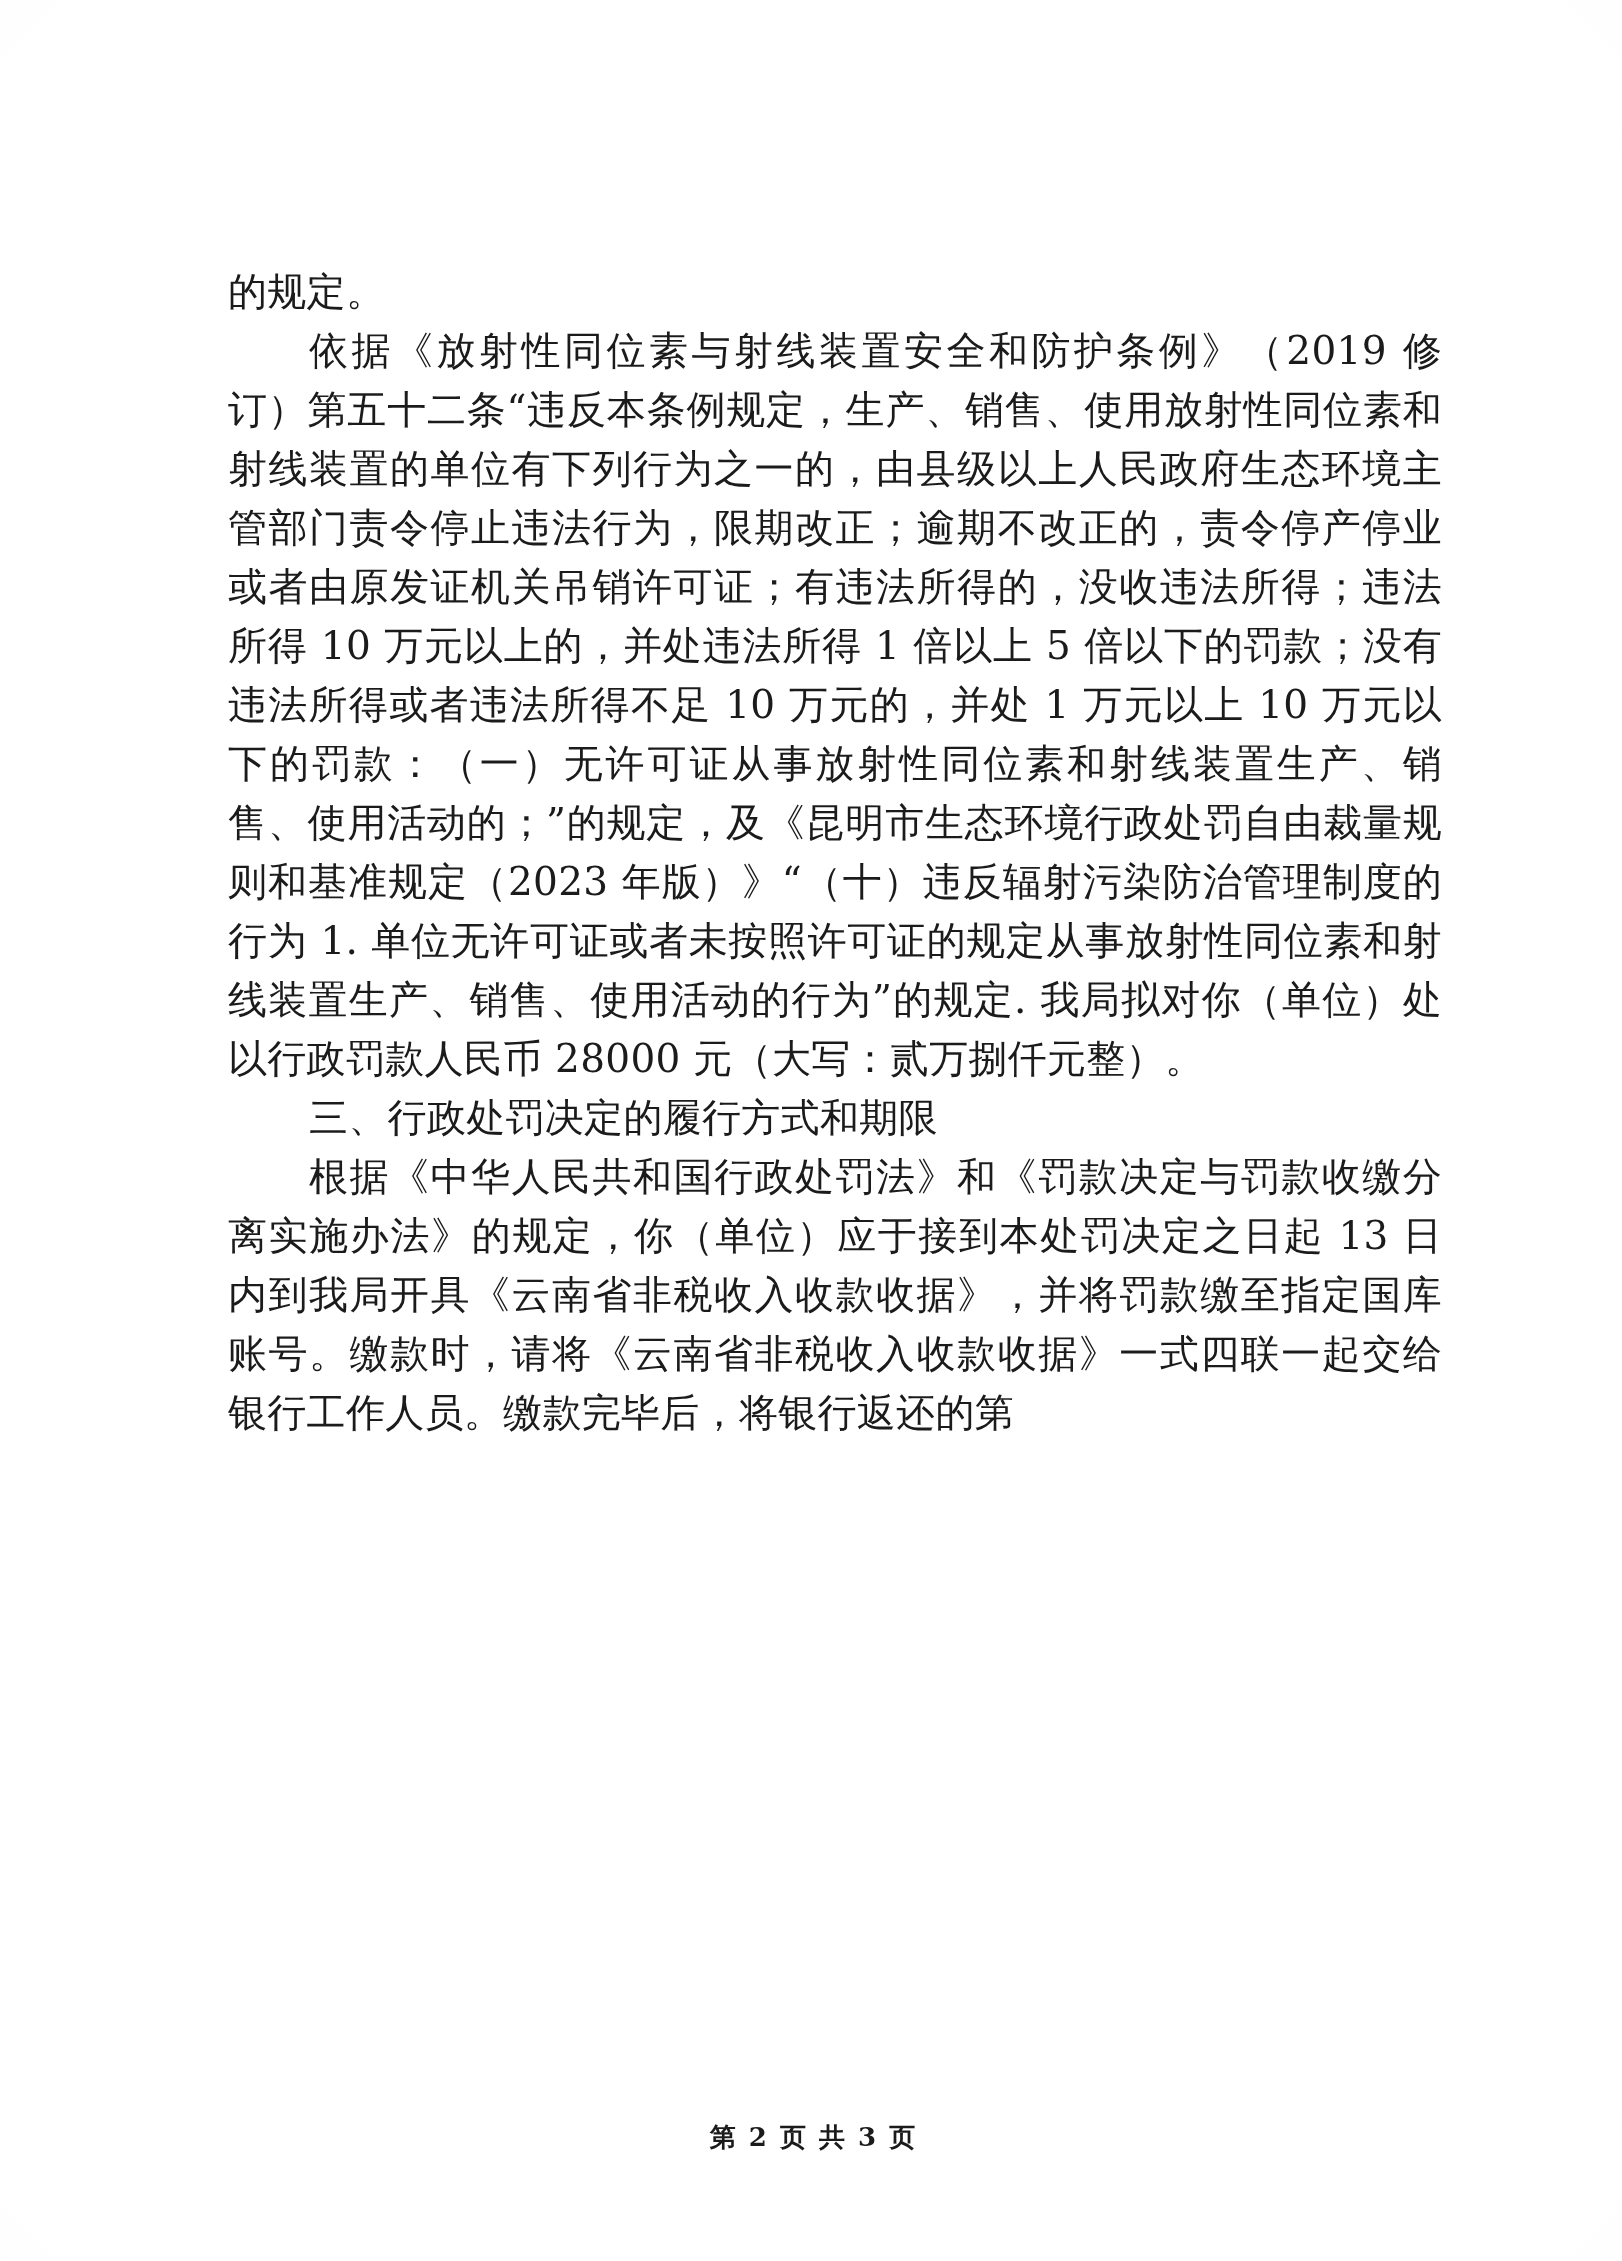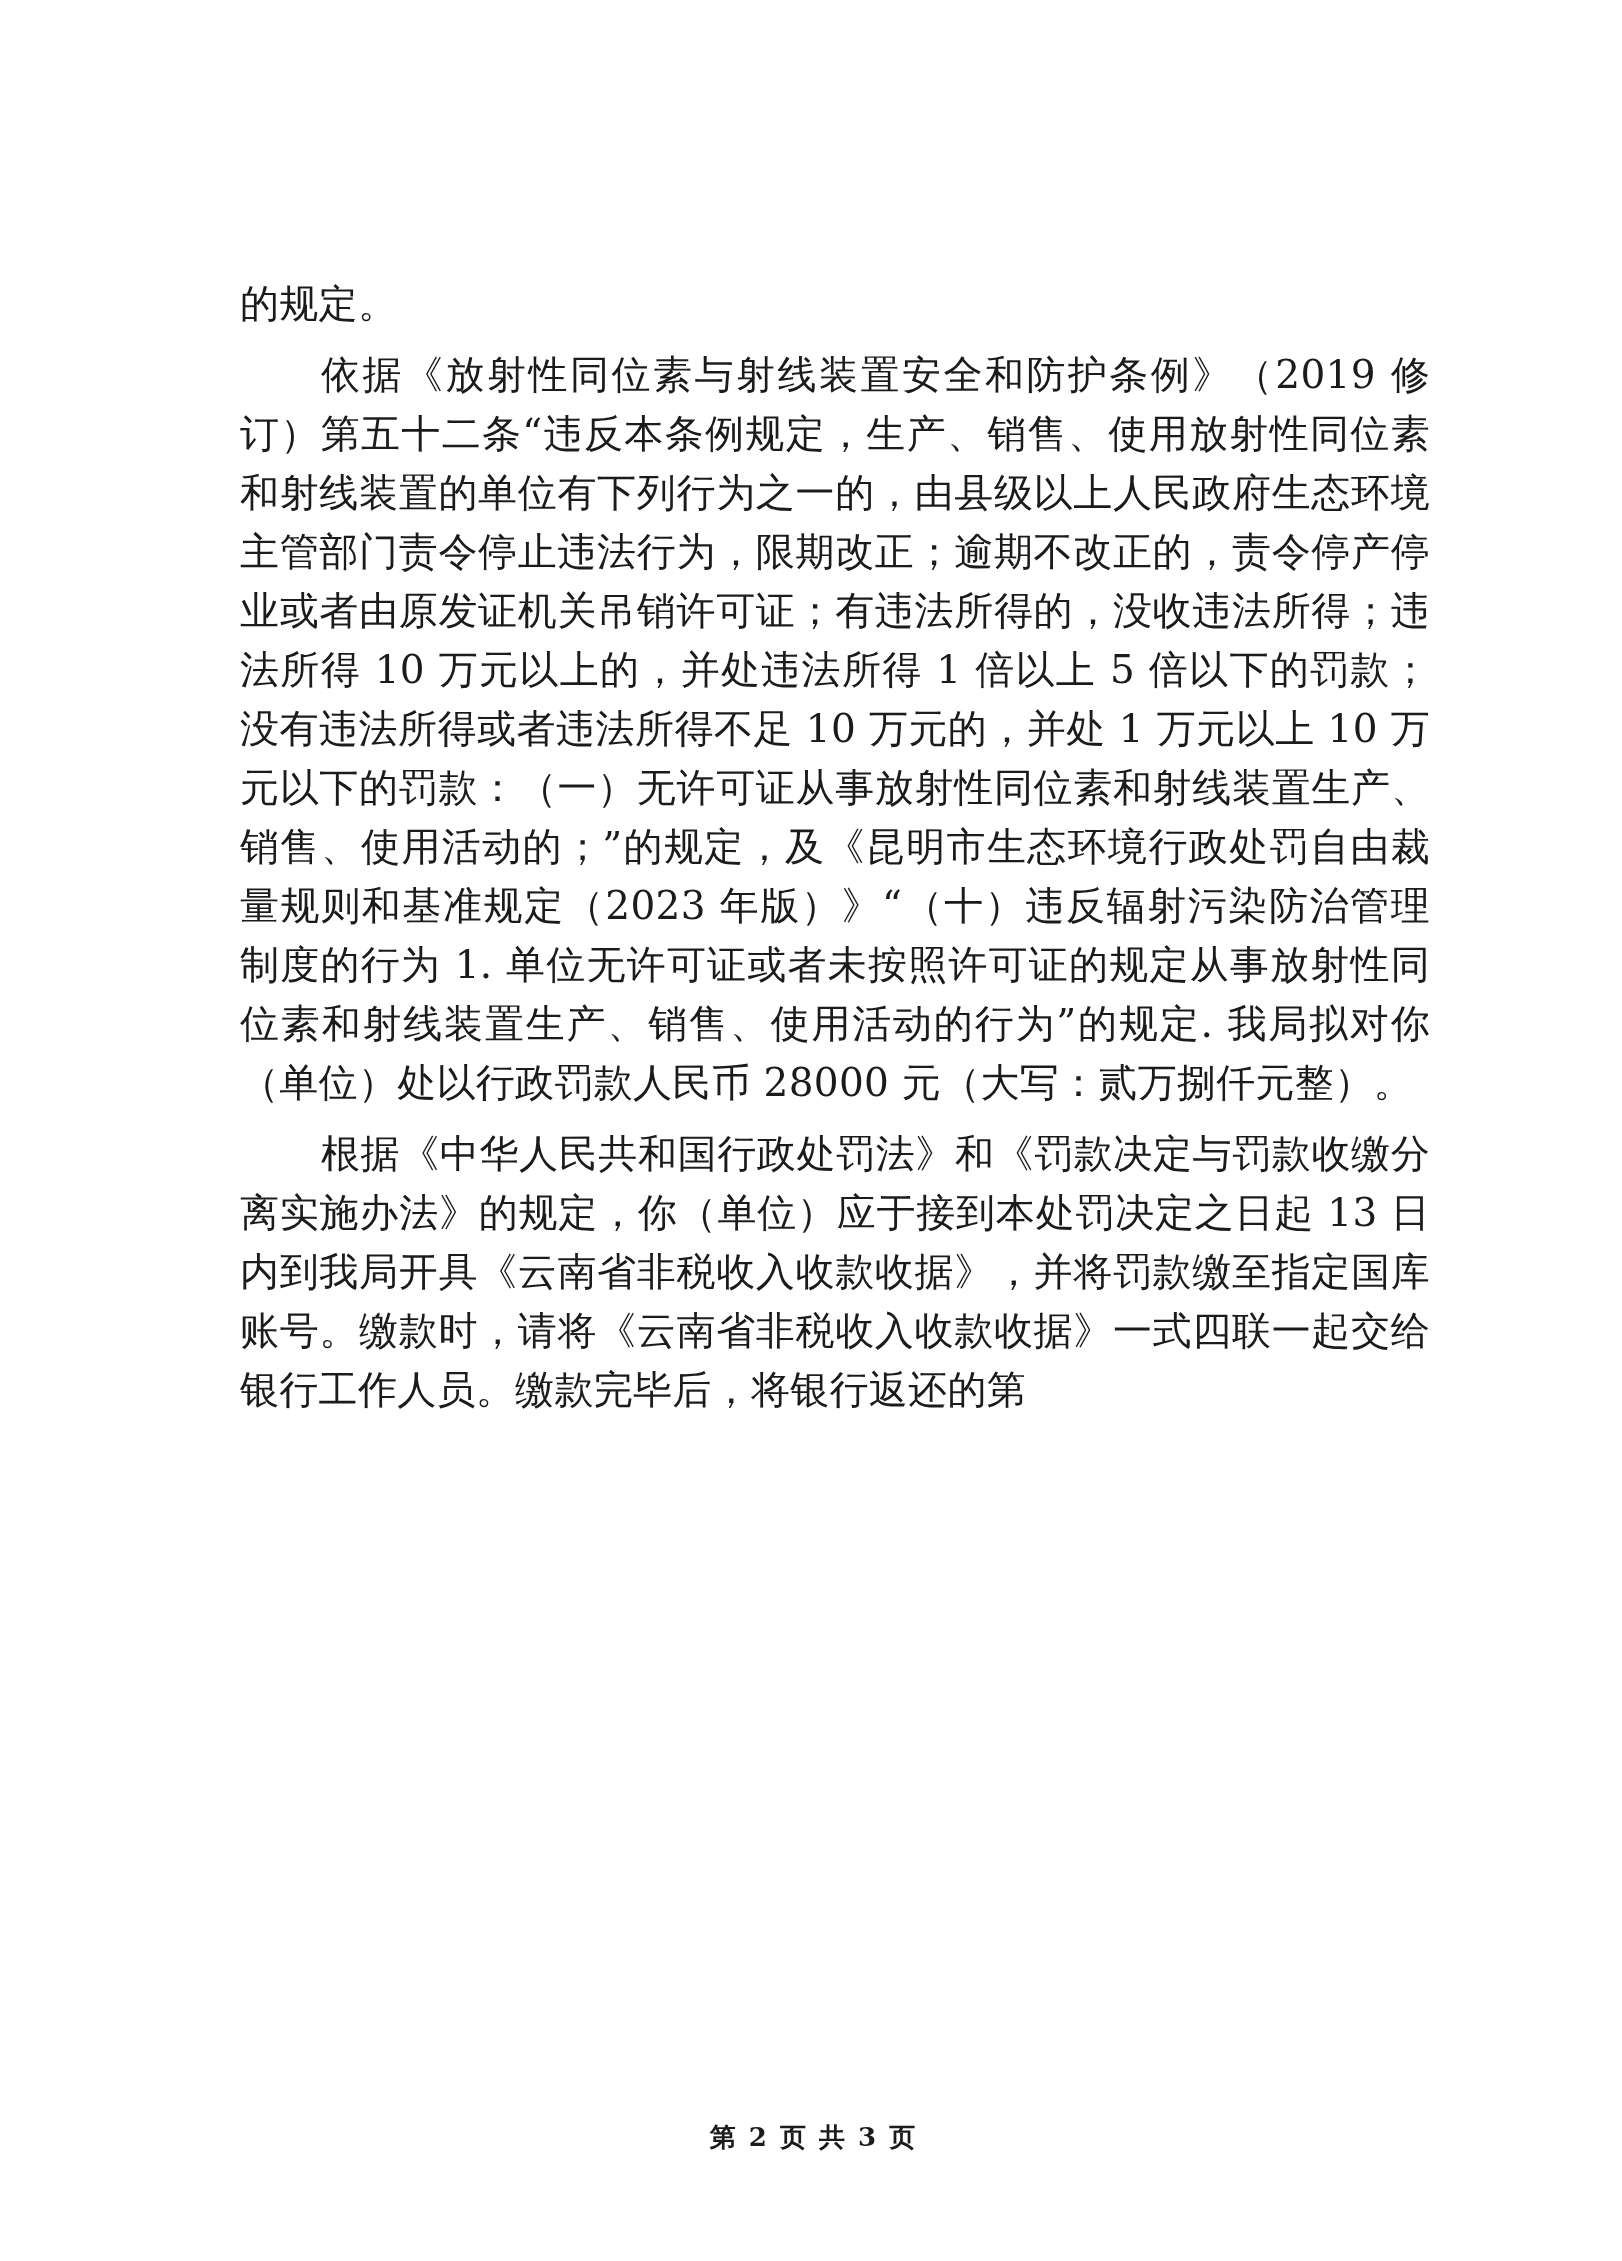--- a/index.html
+++ b/index.html
@@ -23,21 +23,21 @@
     background:
       radial-gradient(ellipse 120% 100% at 50% 50%, rgba(255,255,255,0) 60%, rgba(250,249,246,0.9) 100%);
   }
   .doc-body {
     position: absolute;
     left: 228px;
     top: 262px;
     width: 1214px;
   }
   .para {
-    margin: 12px;
+    margin: 0;
     color: #1b1b1b;
     font-size: 39px;
     line-height: 59px;
     text-align: justify;
     text-justify: inter-character;
     text-align-last: left;
     letter-spacing: 0.3px;
     font-weight: 500;
   }
   .para.indent {
@@ -67,20 +67,21 @@
   <div class="scan-tint"></div>
 
   <div class="doc-body">
 
     <p class="para">的规定。</p>
 
 
 
     <p class="para indent">依据《放射性同位素与射线装置安全和防护条例》（2019 修订）第五十二条“违反本条例规定，生产、销售、使用放射性同位素和射线装置的单位有下列行为之一的，由县级以上人民政府生态环境主管部门责令停止违法行为，限期改正；逾期不改正的，责令停产停业或者由原发证机关吊销许可证；有违法所得的，没收违法所得；违法所得 10 万元以上的，并处违法所得 1 倍以上 5 倍以下的罚款；没有违法所得或者违法所得不足 10 万元的，并处 1 万元以上 10 万元以下的罚款：（一）无许可证从事放射性同位素和射线装置生产、销售、使用活动的；”的规定，及《昆明市生态环境行政处罚自由裁量规则和基准规定（2023 年版）》“（十）违反辐射污染防治管理制度的行为 1. 单位无许可证或者未按照许可证的规定从事放射性同位素和射线装置生产、销售、使用活动的行为”的规定. 我局拟对你（单位）处以行政罚款人民币 28000 元（大写：贰万捌仟元整）。</p>
 
+    <p class="para heading">三、行政处罚决定的履行方式和期限</p>
 
     <p class="para indent">根据《中华人民共和国行政处罚法》和《罚款决定与罚款收缴分离实施办法》的规定，你（单位）应于接到本处罚决定之日起 13 日内到我局开具《云南省非税收入收款收据》，并将罚款缴至指定国库账号。缴款时，请将《云南省非税收入收款收据》一式四联一起交给银行工作人员。缴款完毕后，将银行返还的第</p>
 
   </div>
 
   <div class="footer">第 2 页 共 3 页</div>
 
 </div>
 
 

